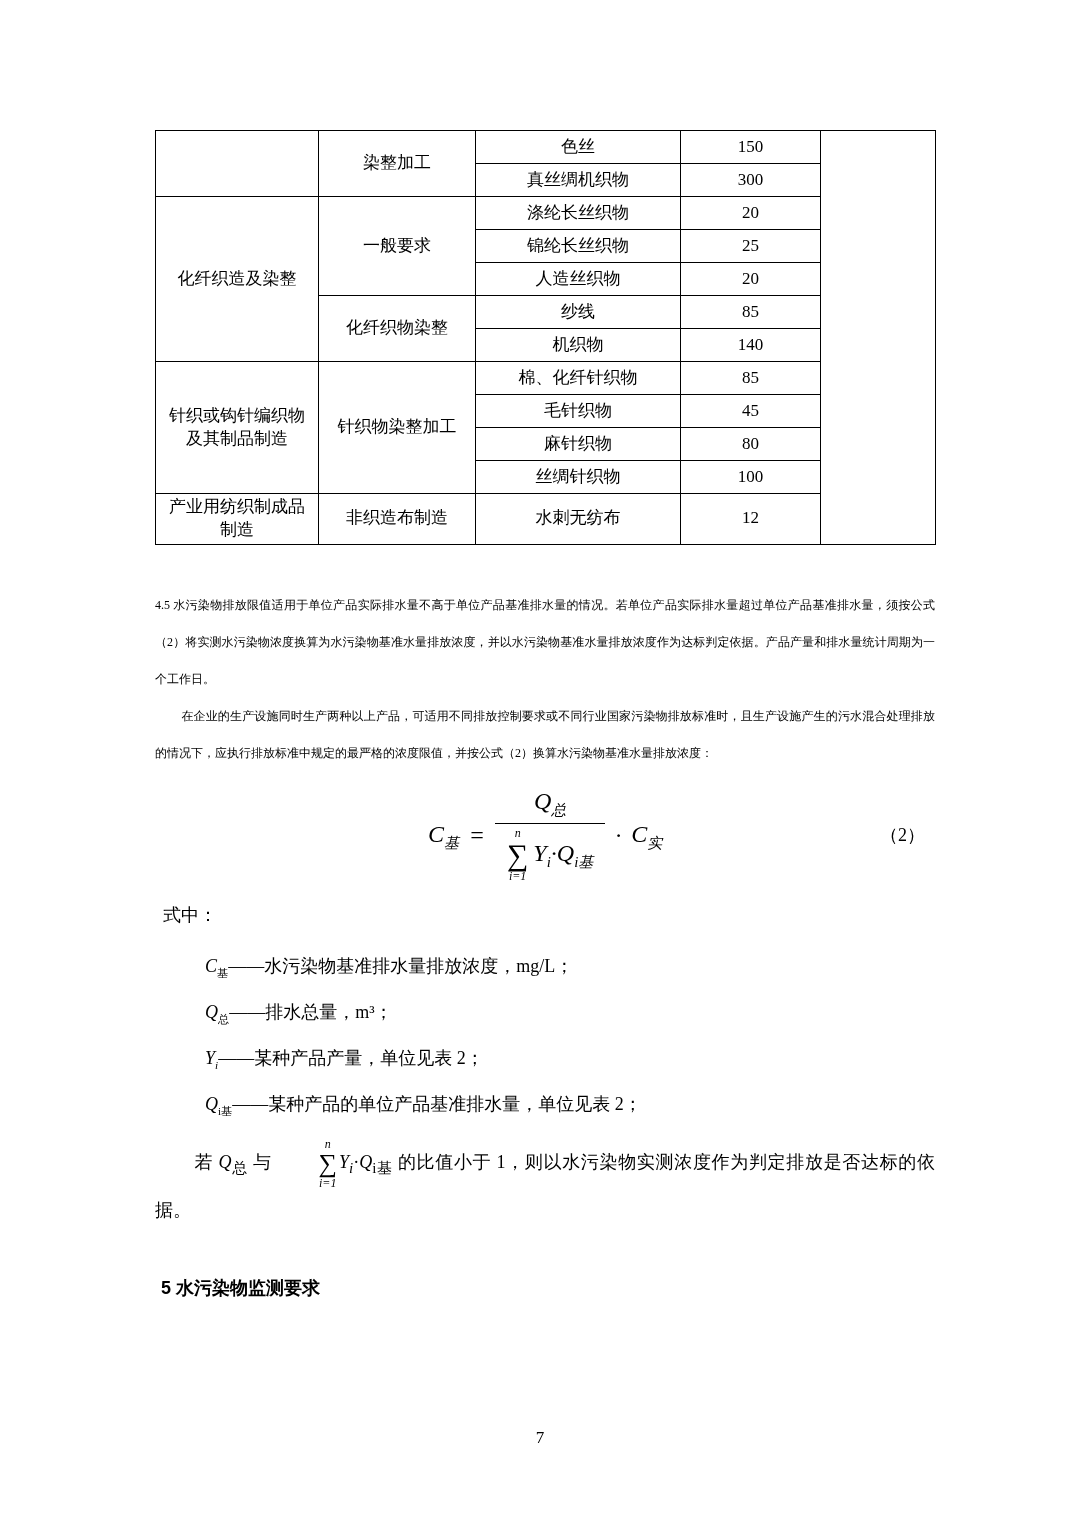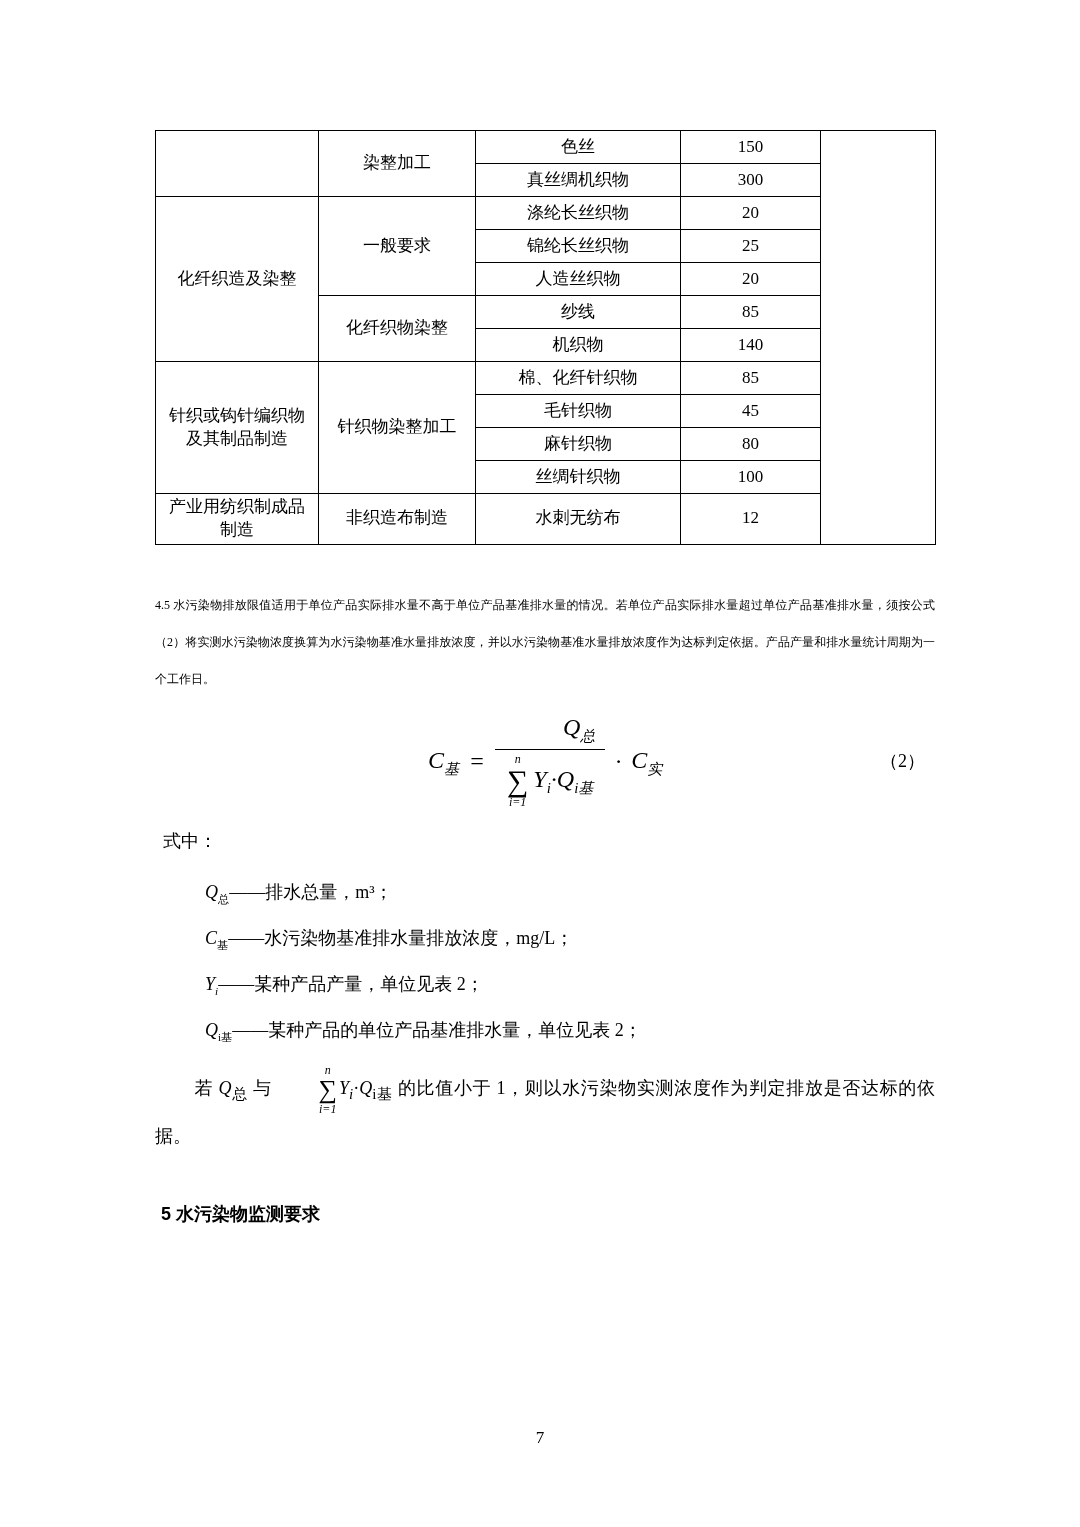--- a/index.html
+++ b/index.html
@@ -60,21 +60,21 @@
     align-items: center;
     gap: 10px;
     font-size: 24px;
     font-style: italic;
     padding: 6px 0;
   }
   .formula sub, .mathline sub, .def sub {
     font-size: 0.62em;
     line-height: 1;
   }
-  .frac { display: inline-flex; flex-direction: column; align-items: flex-end; }
+  .frac { display: inline-flex; flex-direction: column; align-items: center; }
   .frac .num { padding: 0 10px 5px; }
   .frac .den {
     border-top: 1.6px solid #000;
     padding: 3px 12px 0;
     display: inline-flex;
     align-items: center;
     gap: 5px;
   }
   .bigop {
     display: inline-flex;
@@ -206,20 +206,21 @@
           <td>产业用纺织制成品制造</td>
           <td>非织造布制造</td>
           <td>水刺无纺布</td>
           <td>12</td>
         </tr>
       </tbody>
     </table>
 
     <p class="para p45">4.5 水污染物排放限值适用于单位产品实际排水量不高于单位产品基准排水量的情况。若单位产品实际排水量超过单位产品基准排水量，须按公式（2）将实测水污染物浓度换算为水污染物基准水量排放浓度，并以水污染物基准水量排放浓度作为达标判定依据。产品产量和排水量统计周期为一个工作日。</p>
 
+    <p class="para indent">在企业的生产设施同时生产两种以上产品，可适用不同排放控制要求或不同行业国家污染物排放标准时，且生产设施产生的污水混合处理排放的情况下，应执行排放标准中规定的最严格的浓度限值，并按公式（2）换算水污染物基准水量排放浓度：</p>
 
     <div class="formula-wrap">
       <div class="formula">
         <span><span class="var">C</span><sub>基</sub></span>
         <span>=</span>
         <span class="frac">
           <span class="num"><span class="var">Q</span><sub>总</sub></span>
           <span class="den">
             <span class="bigop">
               <span class="lim">n</span>
@@ -232,24 +233,24 @@
         <span>·</span>
         <span><span class="var">C</span><sub>实</sub></span>
       </div>
       <span class="formula-number">（2）</span>
     </div>
 
     <p class="where">式中：</p>
 
     <div class="defs">
       <div class="def">
+        <span class="var">C</span><sub>基</sub><span>——水污染物基准排水量排放浓度，mg/L；</span>
+      </div>
+      <div class="def">
         <span class="var">Q</span><sub>总</sub><span>——排水总量，m³；</span>
-      </div>
-      <div class="def">
-        <span class="var">C</span><sub>基</sub><span>——水污染物基准排水量排放浓度，mg/L；</span>
       </div>
       <div class="def">
         <span class="var">Y</span><sub class="var">i</sub><span>——某种产品产量，单位见表 2；</span>
       </div>
       <div class="def">
         <span class="var">Q</span><sub>i基</sub><span>——某种产品的单位产品基准排水量，单位见表 2；</span>
       </div>
     </div>
 
     <p class="ratio">

